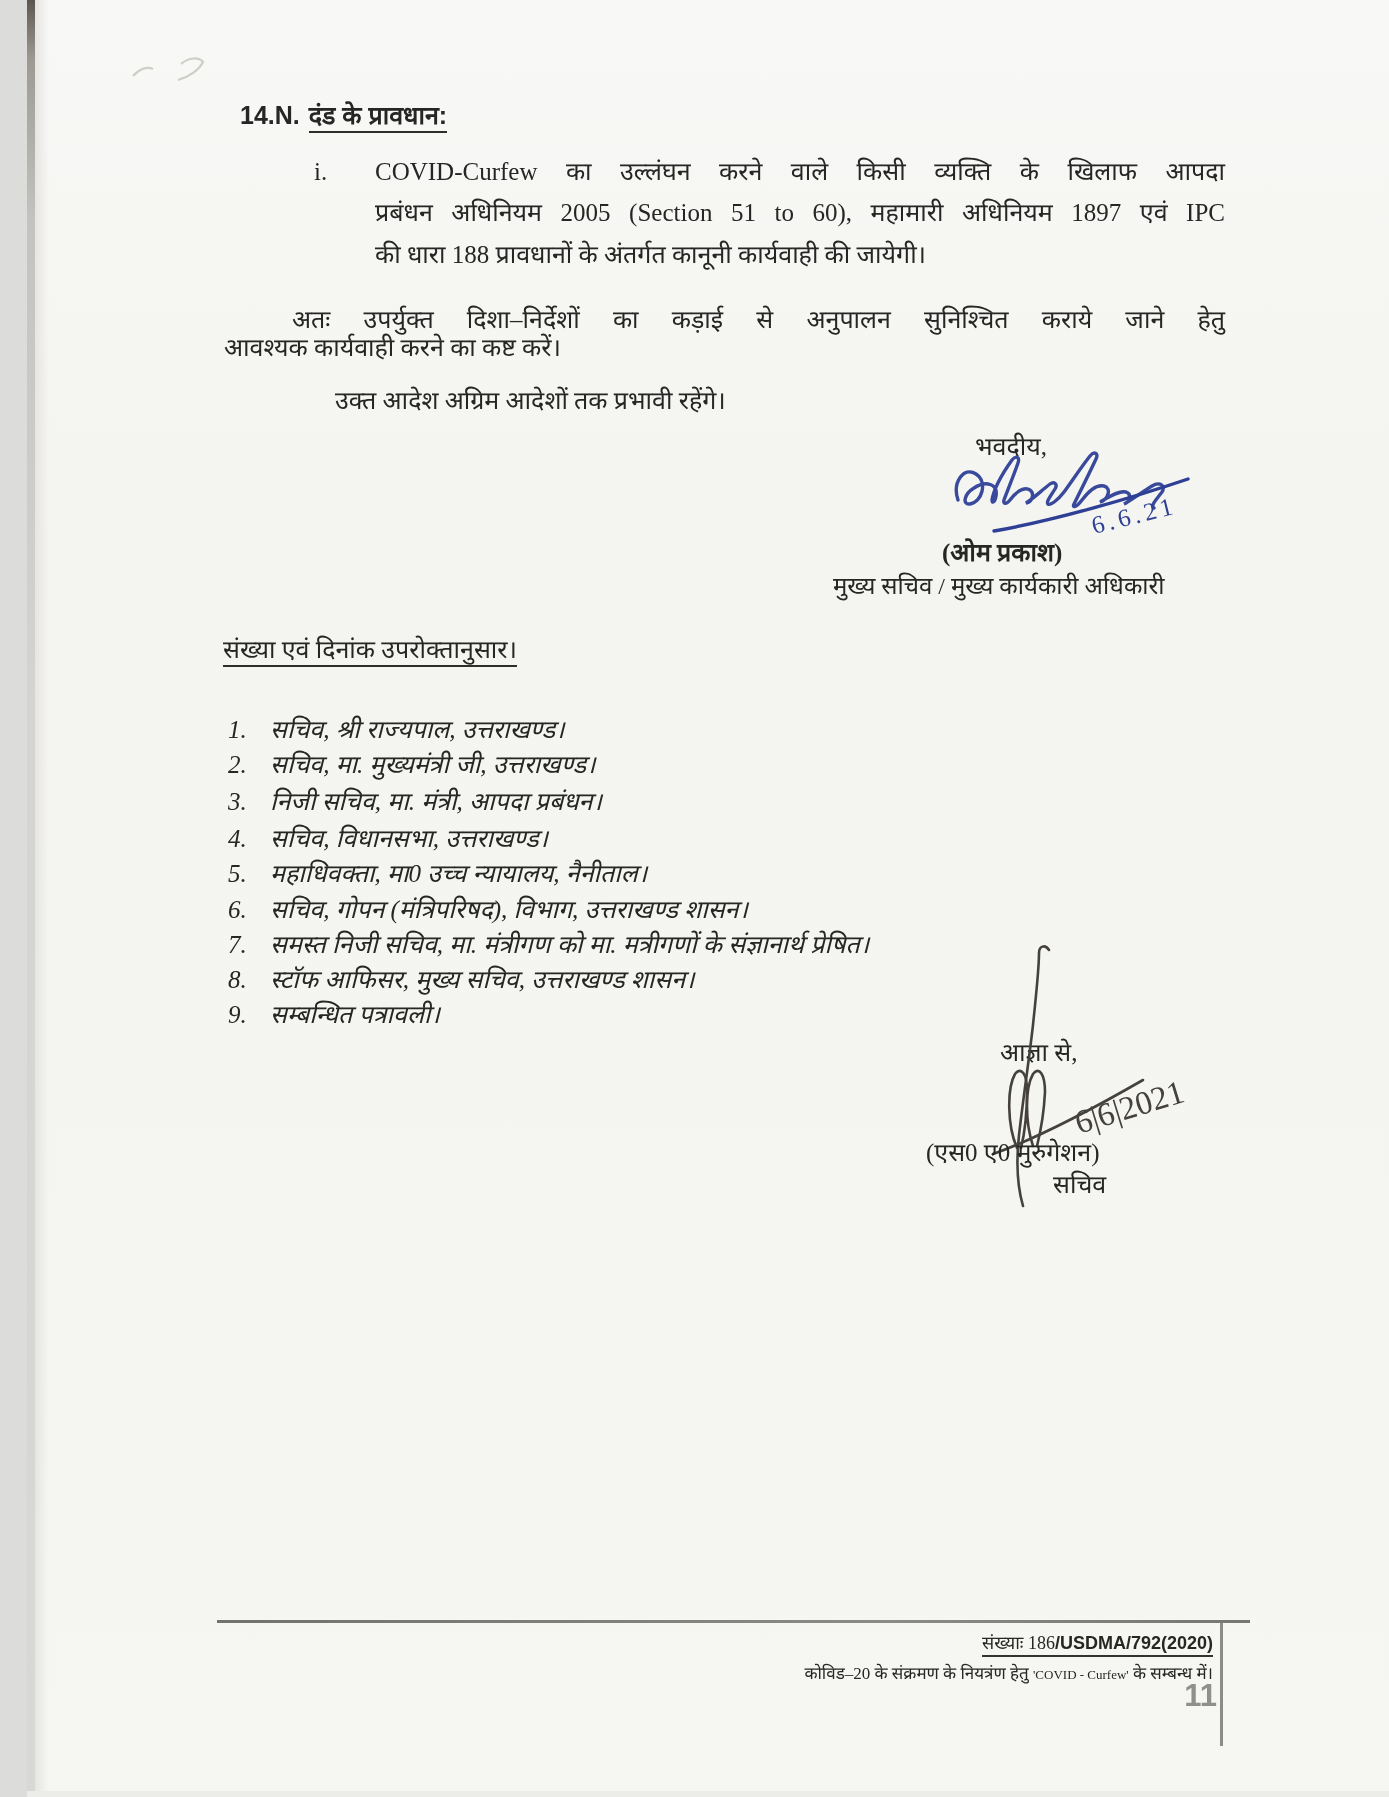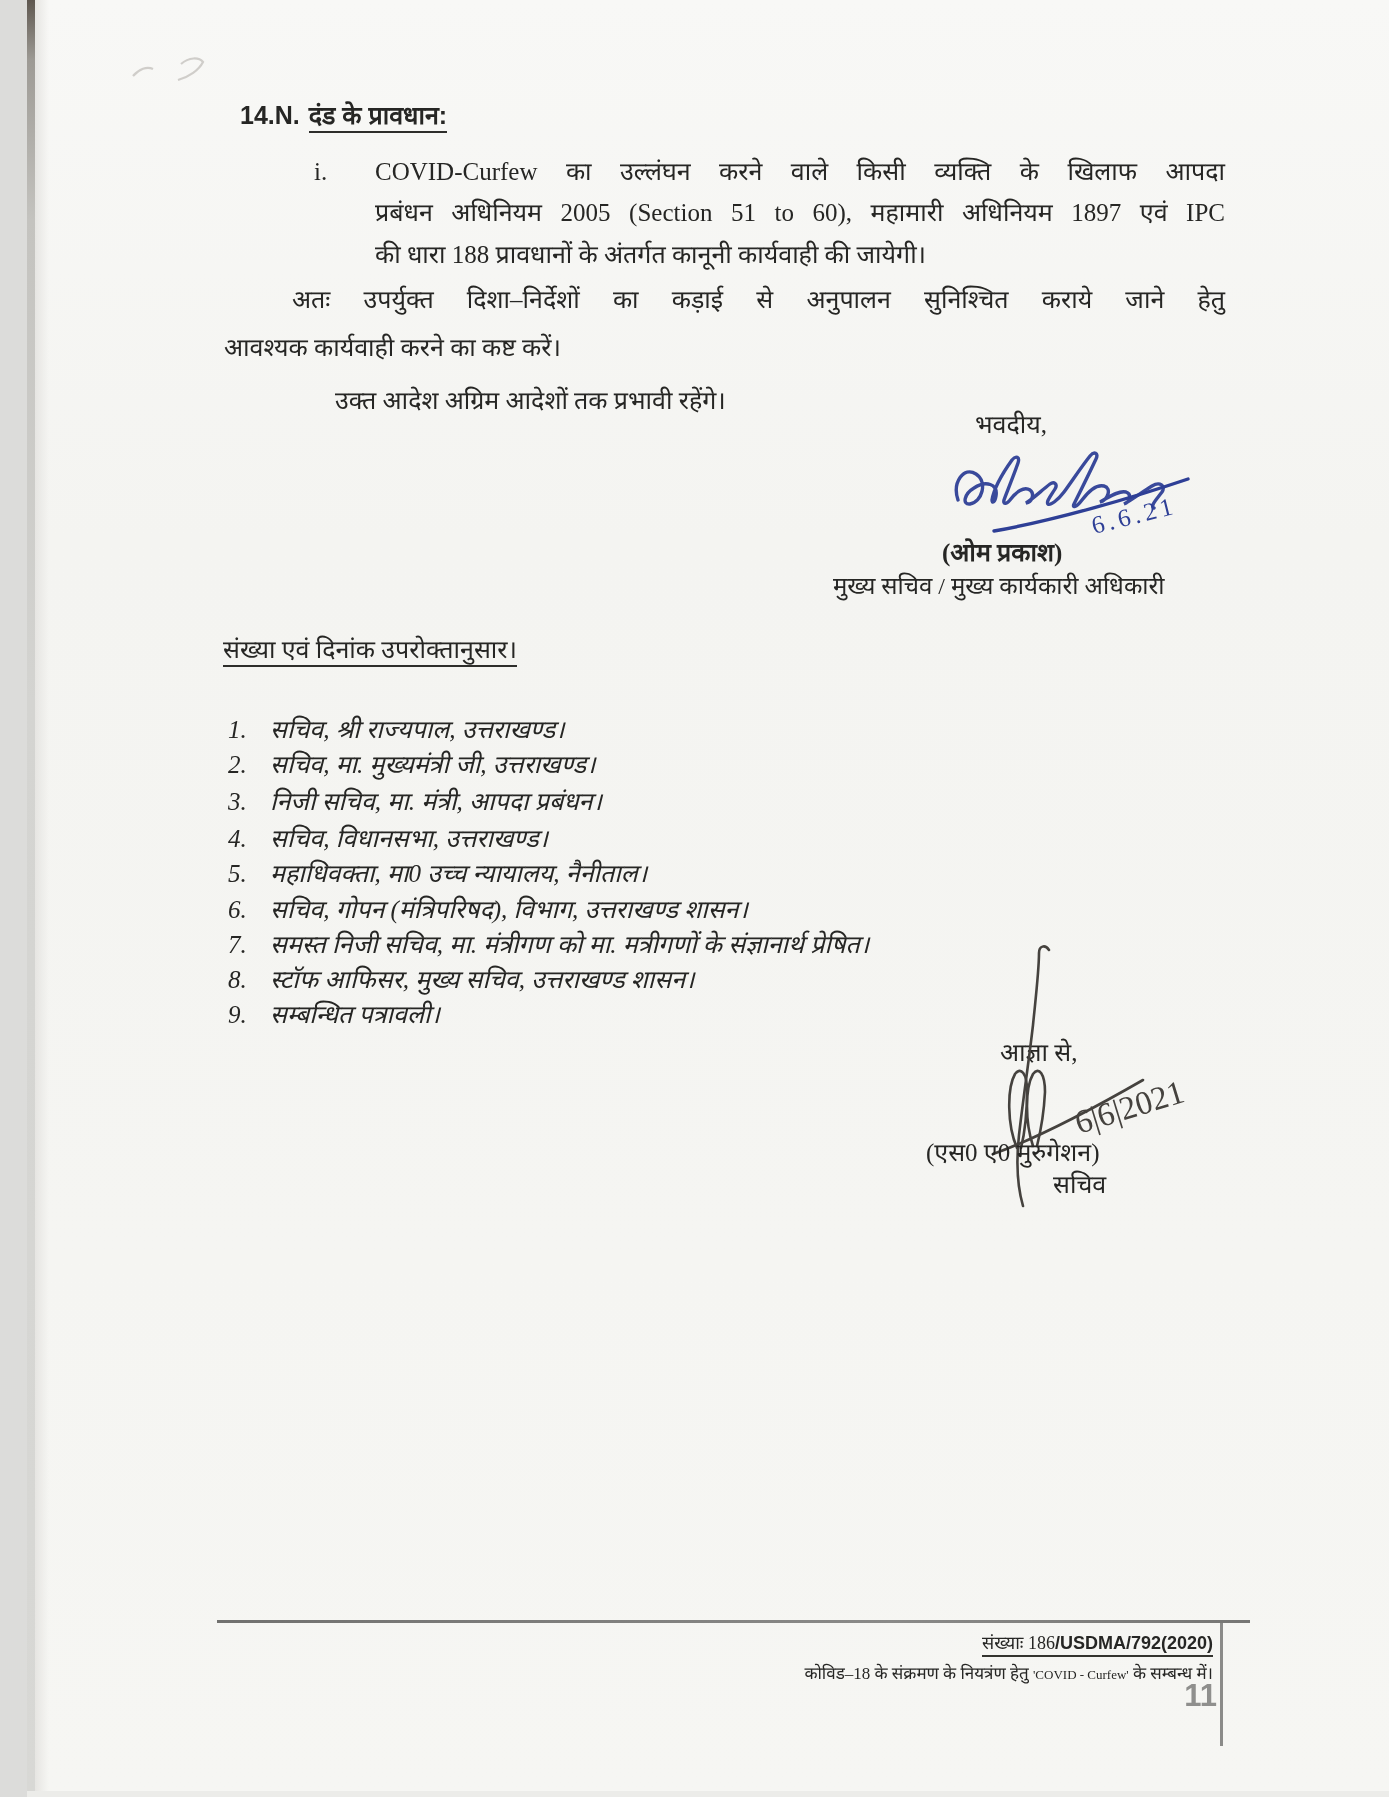--- a/index.html
+++ b/index.html
@@ -46,26 +46,26 @@
 
   <div class="t sans bold" style="left:213px;top:100px">
     <span style="margin-right:9px">14.N.</span><span class="u">दंड के प्रावधान:</span>
   </div>
 
   <div class="t" style="left:287px;top:156px">i.</div>
   <div class="t just" style="left:348px;top:156px;width:850px">COVID-Curfew का उल्लंघन करने वाले किसी व्यक्ति के खिलाफ आपदा</div>
   <div class="t just" style="left:348px;top:197px;width:850px">प्रबंधन अधिनियम 2005 (Section 51 to 60), महामारी अधिनियम 1897 एवं IPC</div>
   <div class="t" style="left:348px;top:239px">की धारा 188 प्रावधानों के अंतर्गत कानूनी कार्यवाही की जायेगी।</div>
 
-  <div class="t just" style="left:265px;top:284px;width:933px">अतः उपर्युक्त दिशा–निर्देशों का कड़ाई से अनुपालन सुनिश्चित कराये जाने हेतु</div>
+  <div class="t just" style="left:265px;top:304px;width:933px">अतः उपर्युक्त दिशा–निर्देशों का कड़ाई से अनुपालन सुनिश्चित कराये जाने हेतु</div>
   <div class="t" style="left:308px;top:385px">उक्त आदेश अग्रिम आदेशों तक प्रभावी रहेंगे।</div>
 
   <div class="t" style="left:197px;top:332px">आवश्यक कार्यवाही करने का कष्ट करें।</div>
 
-  <div class="t" style="left:948px;top:409px">भवदीय,</div>
+  <div class="t" style="left:948px;top:431px">भवदीय,</div>
 
   <svg style="left:915px;top:430px" width="272" height="122" viewBox="0 0 272 122">
     <path d="M16 70 C10 52 22 36 34 44 C46 52 40 72 28 74 C20 75 22 64 32 58
              C44 50 56 54 54 66 C53 72 50 74 50 70 C52 58 60 44 70 30 C74 25 78 27 76 33
              C70 50 64 64 62 70 C61 74 64 75 68 70 C74 62 82 56 88 60 C93 64 90 72 84 73
              C92 68 100 60 108 54 C112 51 116 54 113 59 C108 67 104 72 106 74 C108 76 116 70 122 62
              C130 51 140 36 148 26 C152 21 157 23 154 29 C146 46 136 66 132 74 C130 78 134 78 140 70
              C146 62 154 54 162 56 C170 58 166 70 158 72 C166 68 176 60 184 62 C190 64 188 72 182 74
              C190 70 200 62 210 56 C218 51 224 56 220 62 C214 70 208 76 212 78" fill="none" stroke-width="3.4" stroke-linecap="round" opacity="0.95" stroke="#2e3f96"></path>
     <path d="M52 101 C110 91 190 68 246 49" fill="none" stroke-width="3.4" stroke-linecap="round" stroke="#2e3f96"></path>
@@ -100,17 +100,17 @@
   <div class="t" style="left:899px;top:1137px">(एस0 ए0 मुरुगेशन)</div>
   <div class="t" style="left:1026px;top:1169px">सचिव</div>
 
   <div class="hrule"></div>
   <div class="vrule"></div>
 
   <div class="fref">
     <span>संख्याः 186</span><span class="sans bold">/USDMA/792(2020)</span>
   </div>
   <div class="fsub">
-    <span>कोविड–18 के संक्रमण के नियत्रंण हेतु </span><span class="lat">'COVID - Curfew'</span><span> के सम्बन्ध में।</span>
+    <span>कोविड–20 के संक्रमण के नियत्रंण हेतु </span><span class="lat">'COVID - Curfew'</span><span> के सम्बन्ध में।</span>
   </div>
   <div class="pagenum" style="color:#8f8f8d">11</div>
 
 </div>
 
 </body></html>

